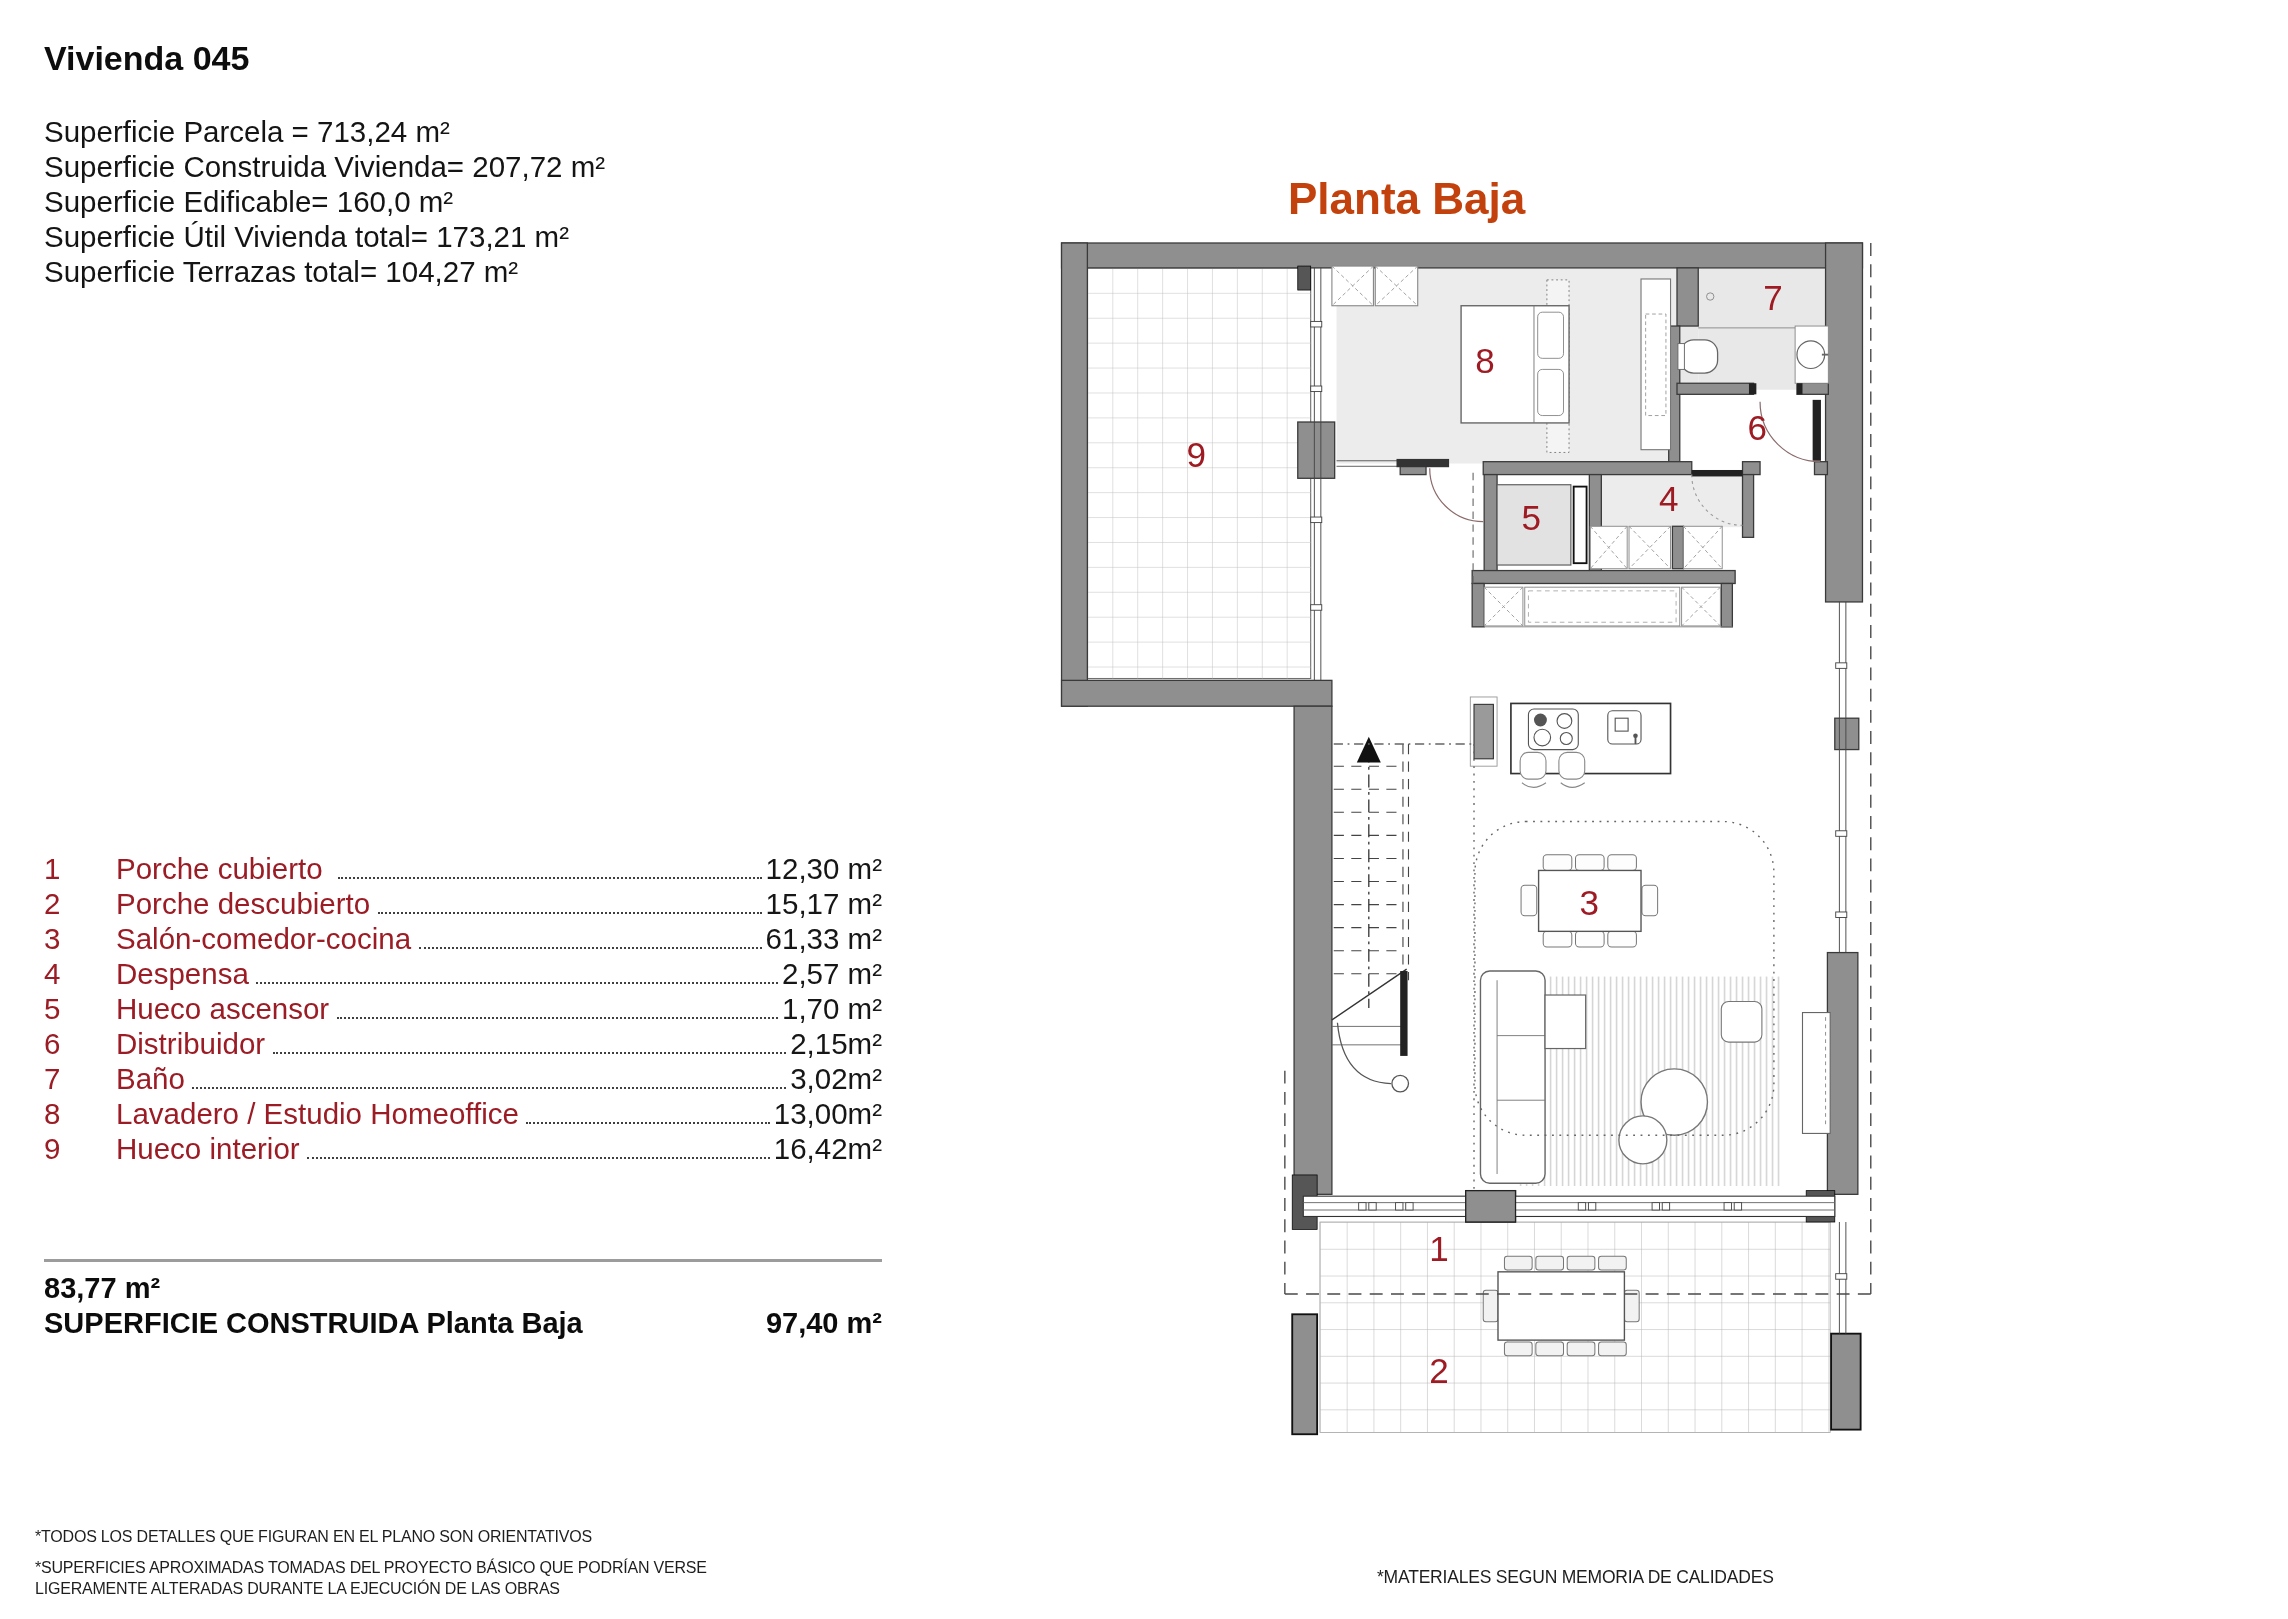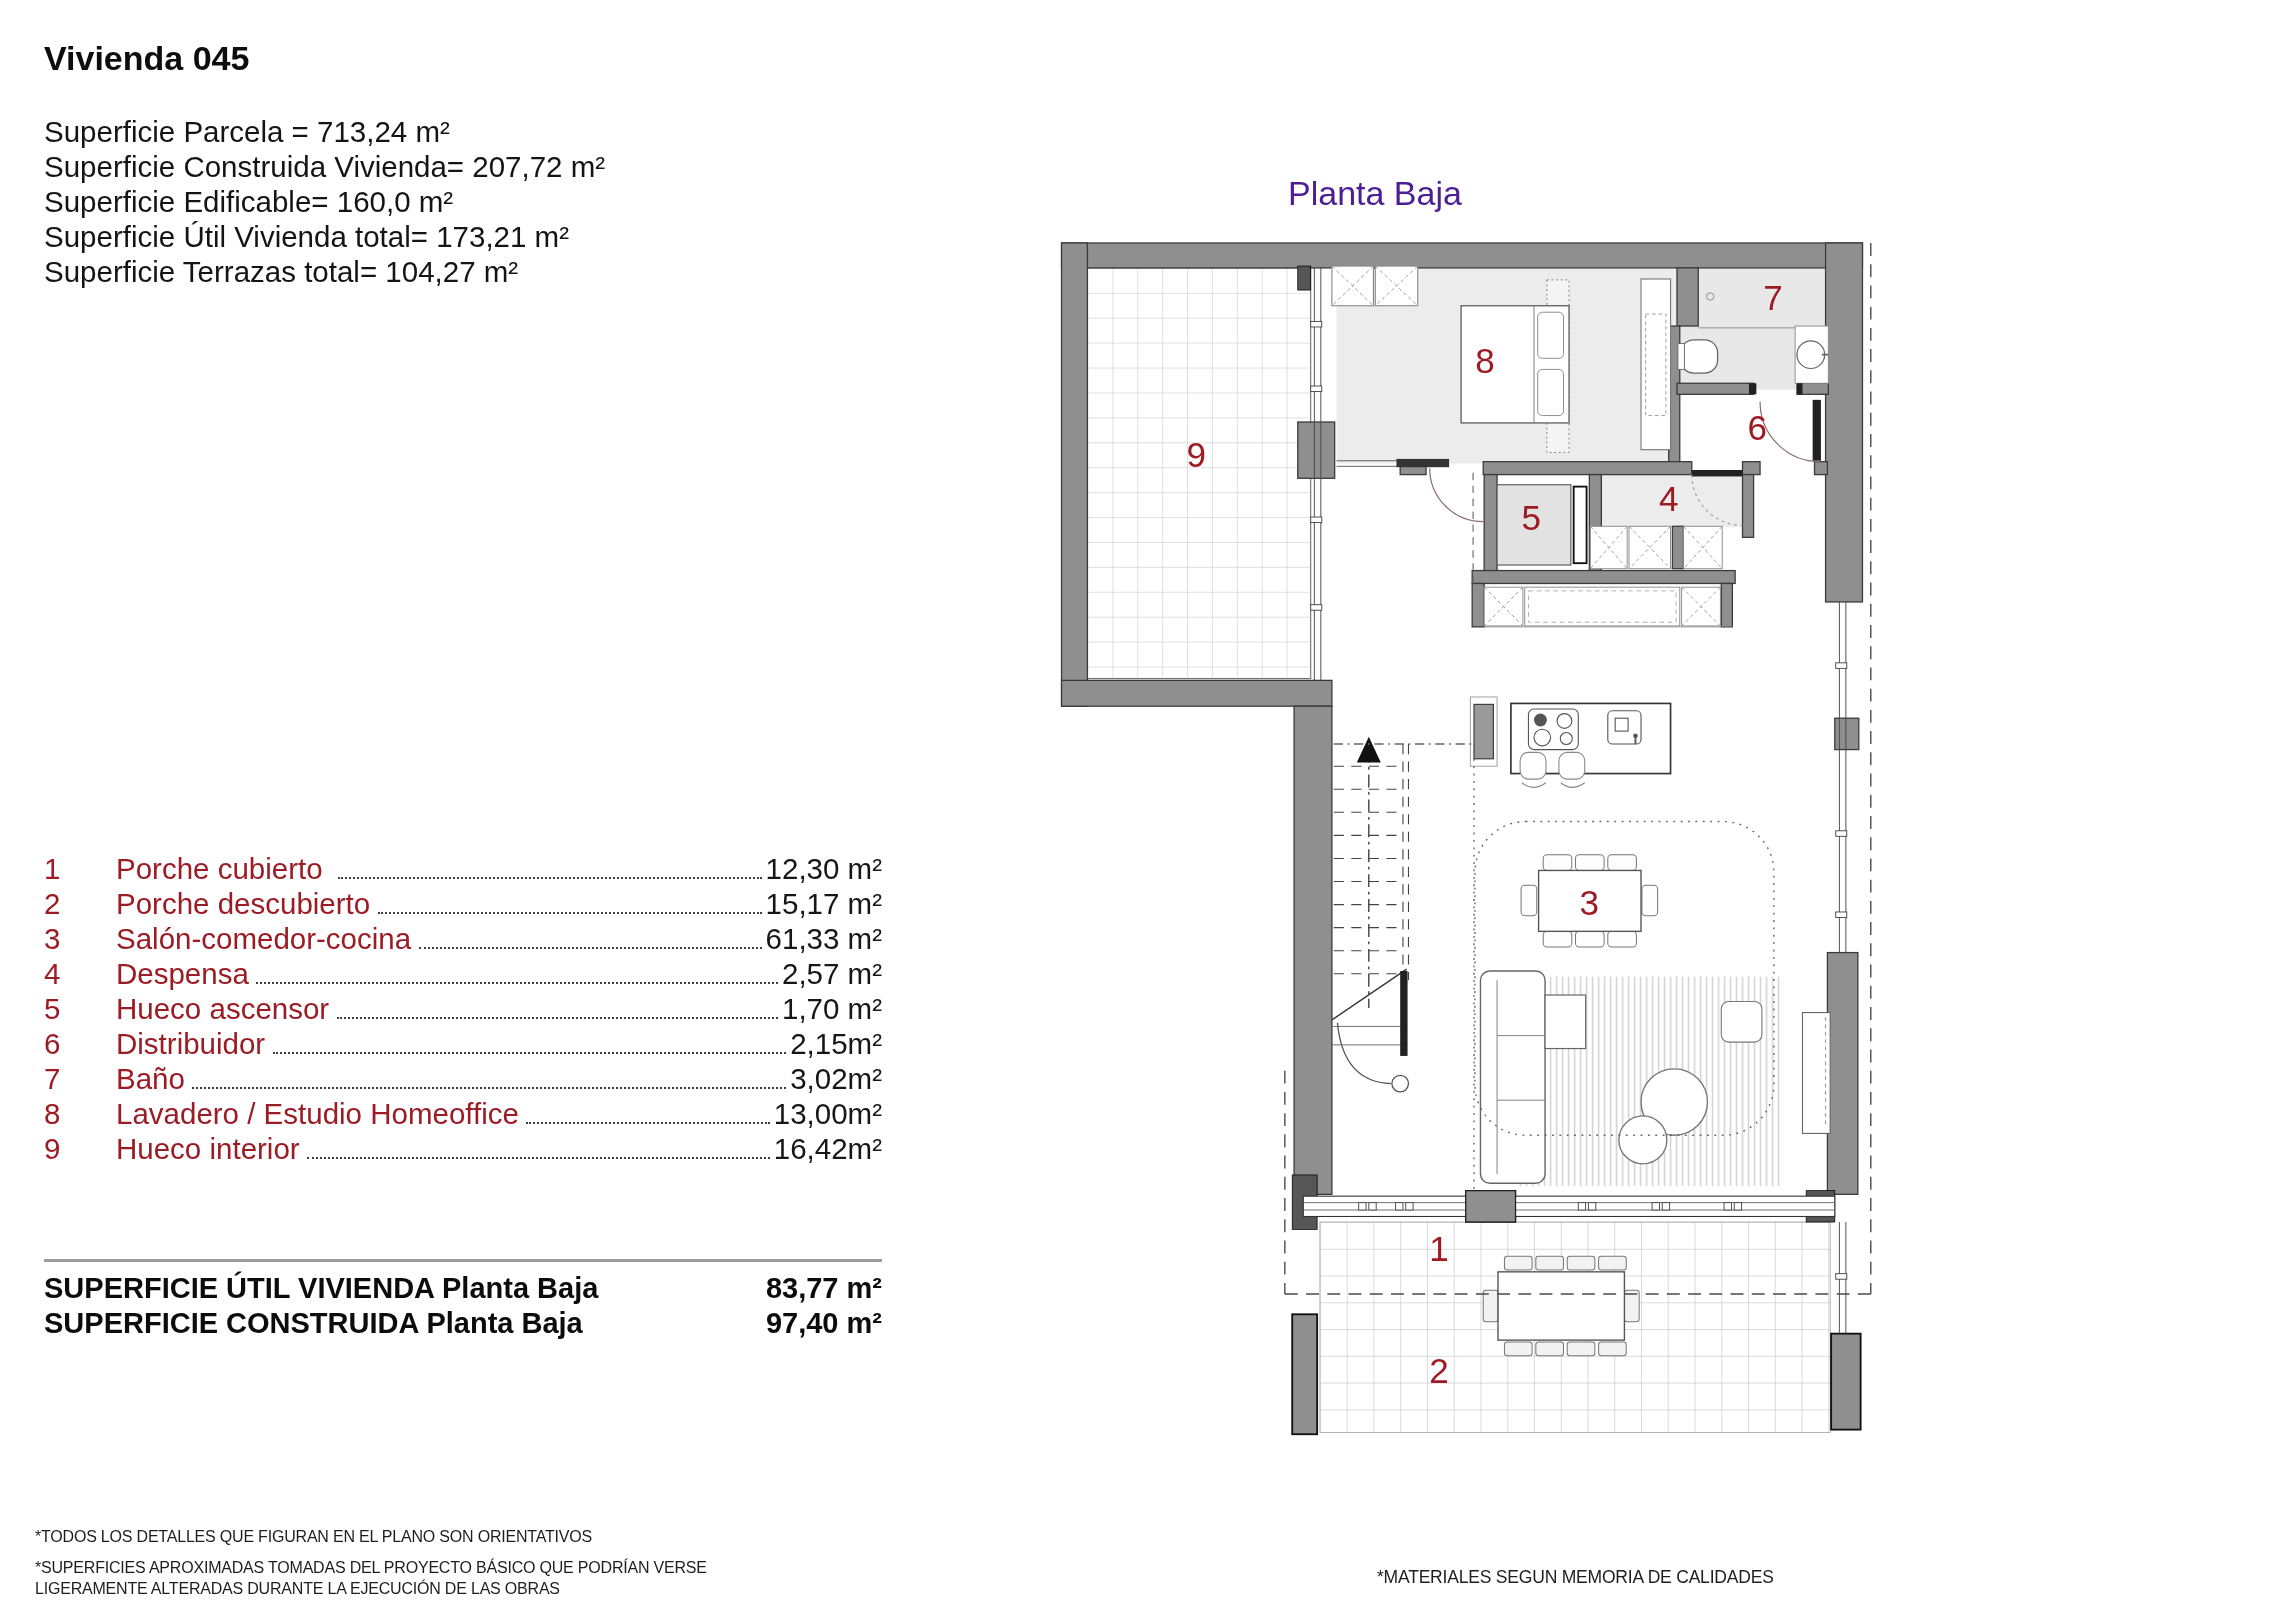--- a/index.html
+++ b/index.html
@@ -3,21 +3,21 @@
 <meta charset="utf-8">
 <style>
   html,body{margin:0;padding:0;}
   body{width:2289px;height:1620px;background:#ffffff;position:relative;overflow:hidden;
        font-family:"Liberation Sans",sans-serif;color:#141414;}
   .abs{position:absolute;}
   .doc-title{left:44px;top:39px;font-size:34px;font-weight:bold;color:#0d0d0d;}
   .info{left:44px;top:114px;}
   .info-line{font-size:29.5px;line-height:35px;color:#141414;white-space:pre;}
   .info-line b{font-weight:normal;text-align:center;}
-  .plan-title{left:1288px;top:174px;font-size:34px;color:#4c1d95;}
+  .plan-title{left:1288px;top:174px;font-size:44px;color:#c2410c;font-weight:bold;}
   .room-list{left:44px;top:851px;width:838px;}
   .room-row{display:flex;align-items:flex-end;height:35px;font-size:29.5px;color:#9b1c24;}
   .room-num{width:72px;flex:none;}
   .room-name{white-space:pre;}
   .leader{flex:1;border-bottom:2.8px dotted #3f3f3f;margin:0 3.7px 7.4px 7.4px;}
   .room-area{color:#161616;white-space:pre;}
   .summary{left:44px;top:1259px;width:838px;}
   .sum-line{height:2.8px;background:#9c9c9c;margin-bottom:9.2px;}
   .sum-row{display:flex;justify-content:space-between;font-size:29px;font-weight:bold;line-height:35px;color:#0c0c0c;}
   .sum-note{font-size:28px;line-height:34px;color:#1c1c1c;}
@@ -96,21 +96,20 @@
       <span class="room-num">9</span>
       <span class="room-name">Hueco interior</span>
       <span class="leader"></span>
       <span class="room-area">16,42m²</span>
     </div>
 </div>
 
 <div class="abs summary">
   <div class="sum-line"></div>
   <div class="sum-row">
-      <span>SUPERFICIE ÚTIL VIVIENDA Planta Baja</span>
       <span>83,77 m²</span>
     </div>
   <div class="sum-row">
       <span>SUPERFICIE CONSTRUIDA Planta Baja</span>
       <span>97,40 m²</span>
     </div>
 </div>
 
 <div class="abs fn fn1">*TODOS LOS DETALLES QUE FIGURAN EN EL PLANO SON ORIENTATIVOS</div>
 <div class="abs fn fn2">*SUPERFICIES APROXIMADAS TOMADAS DEL PROYECTO BÁSICO QUE PODRÍAN VERSE</div>

